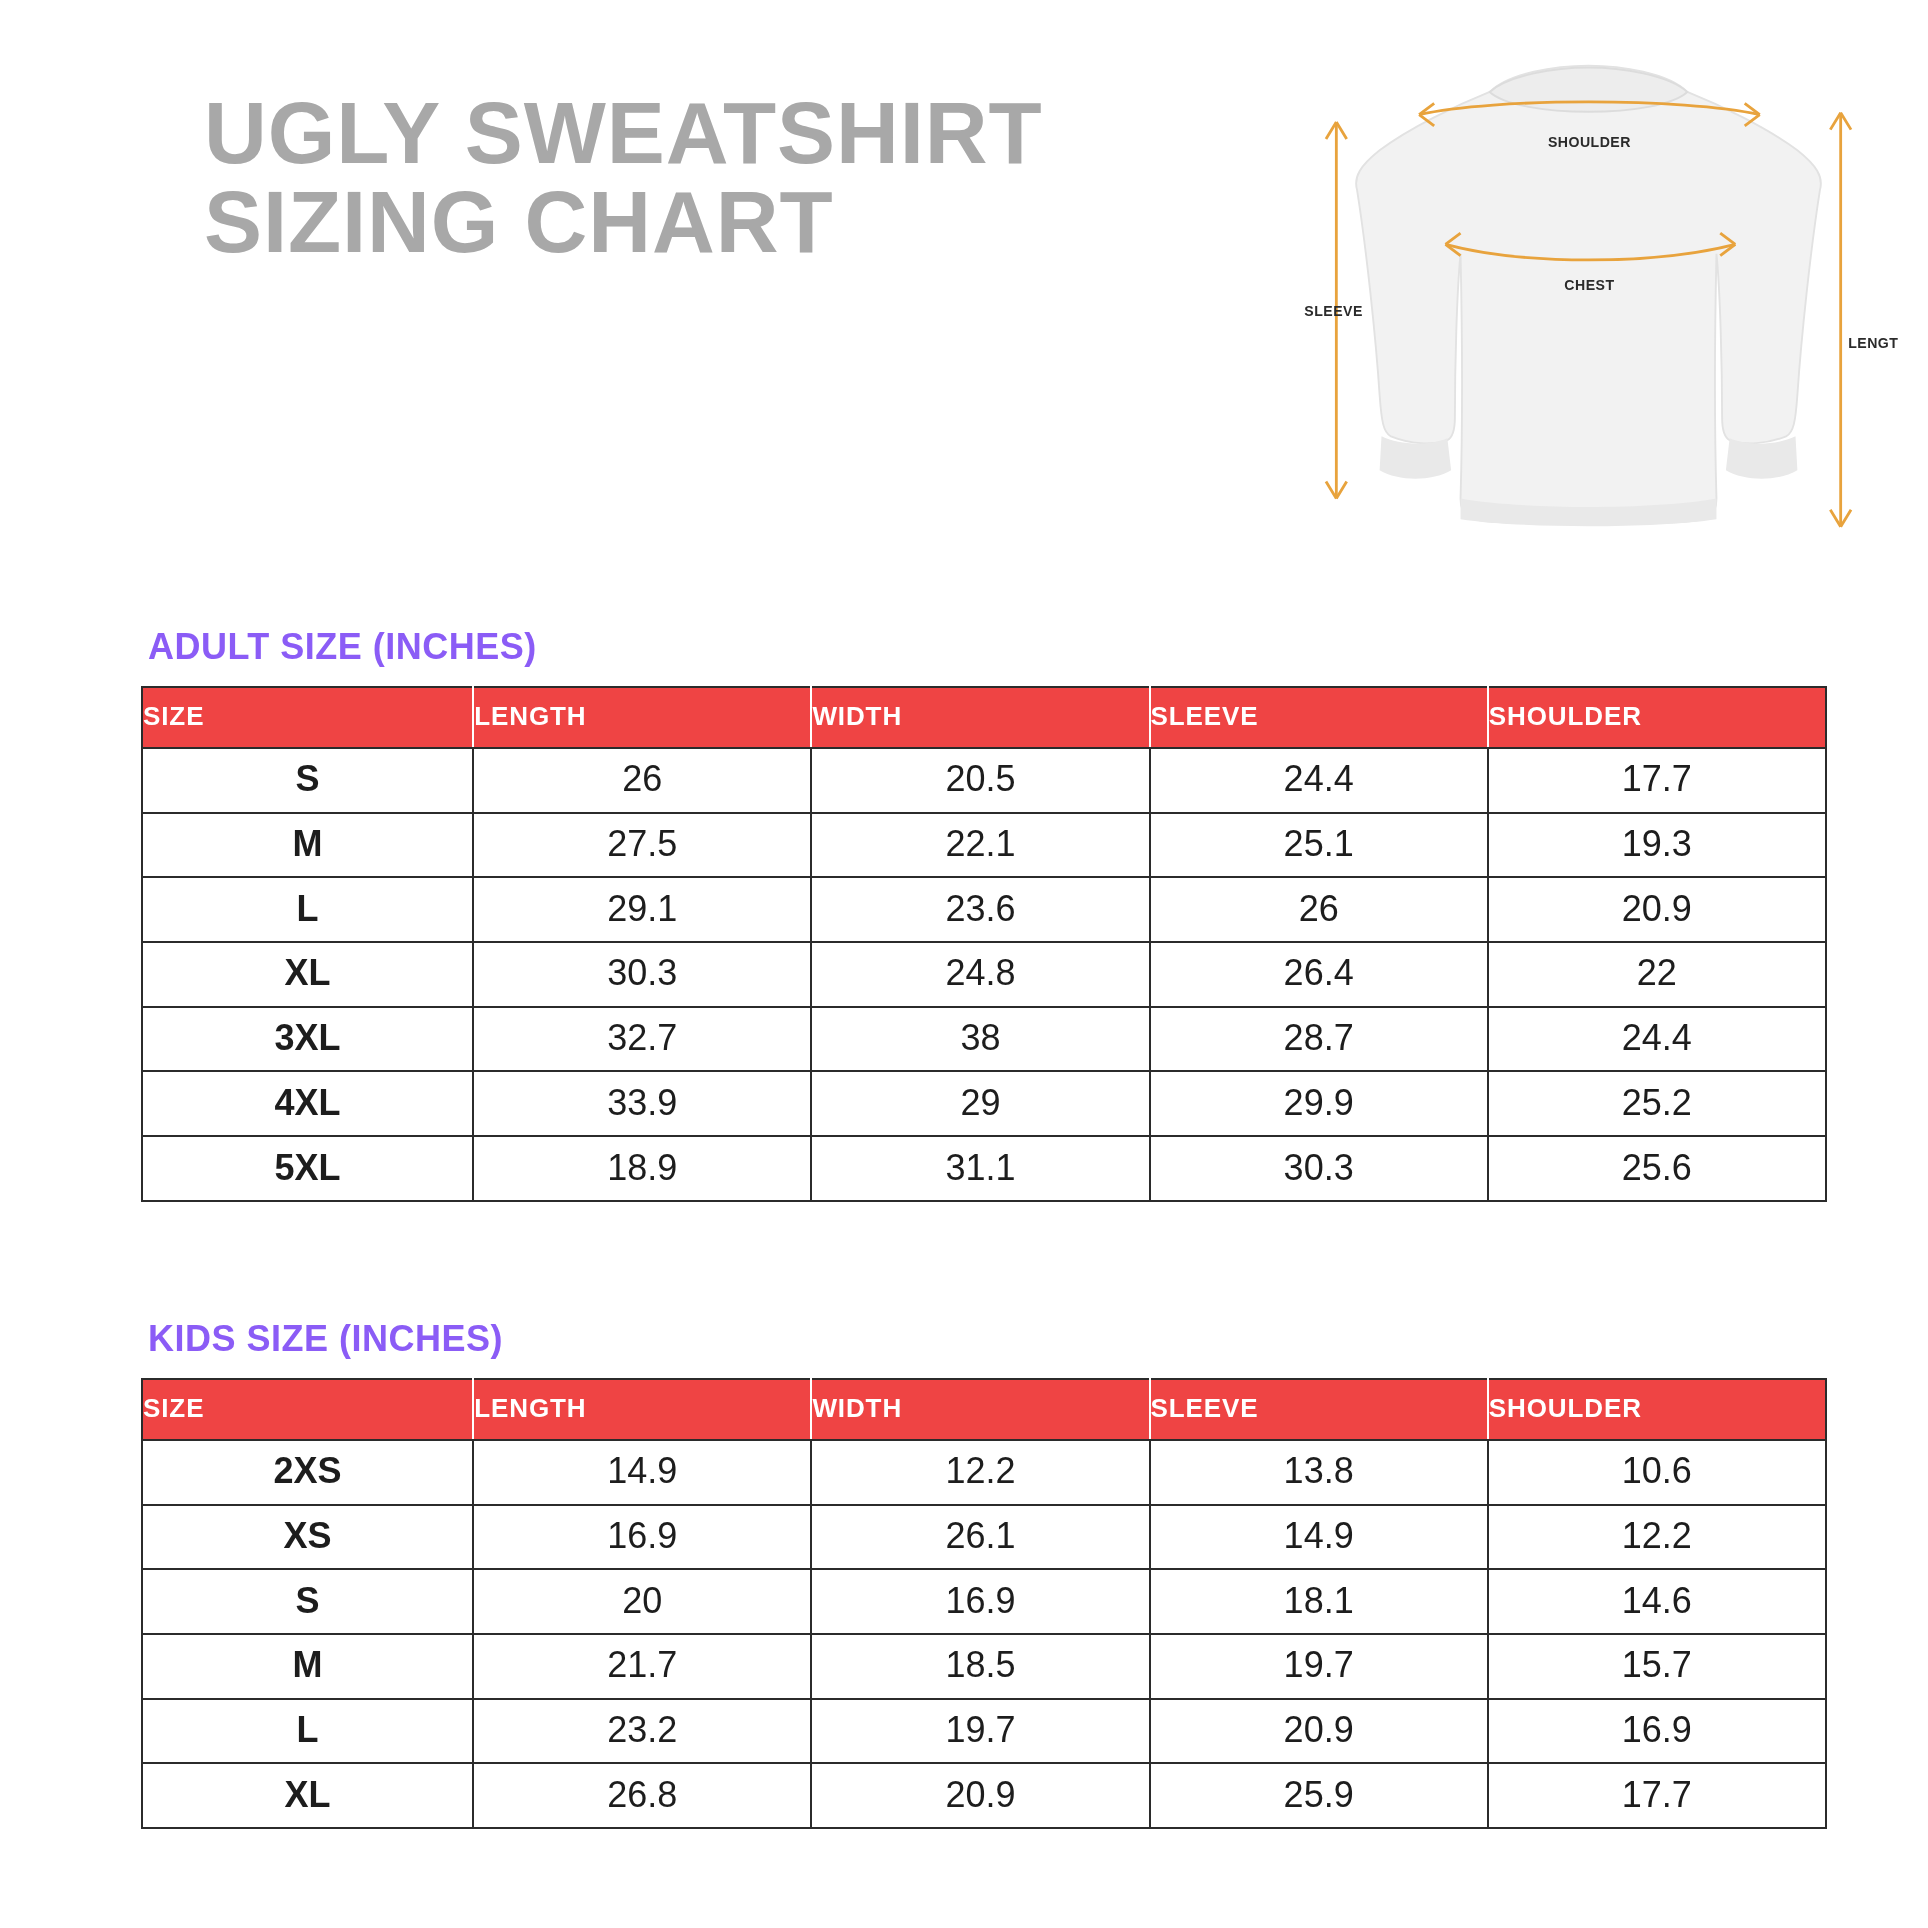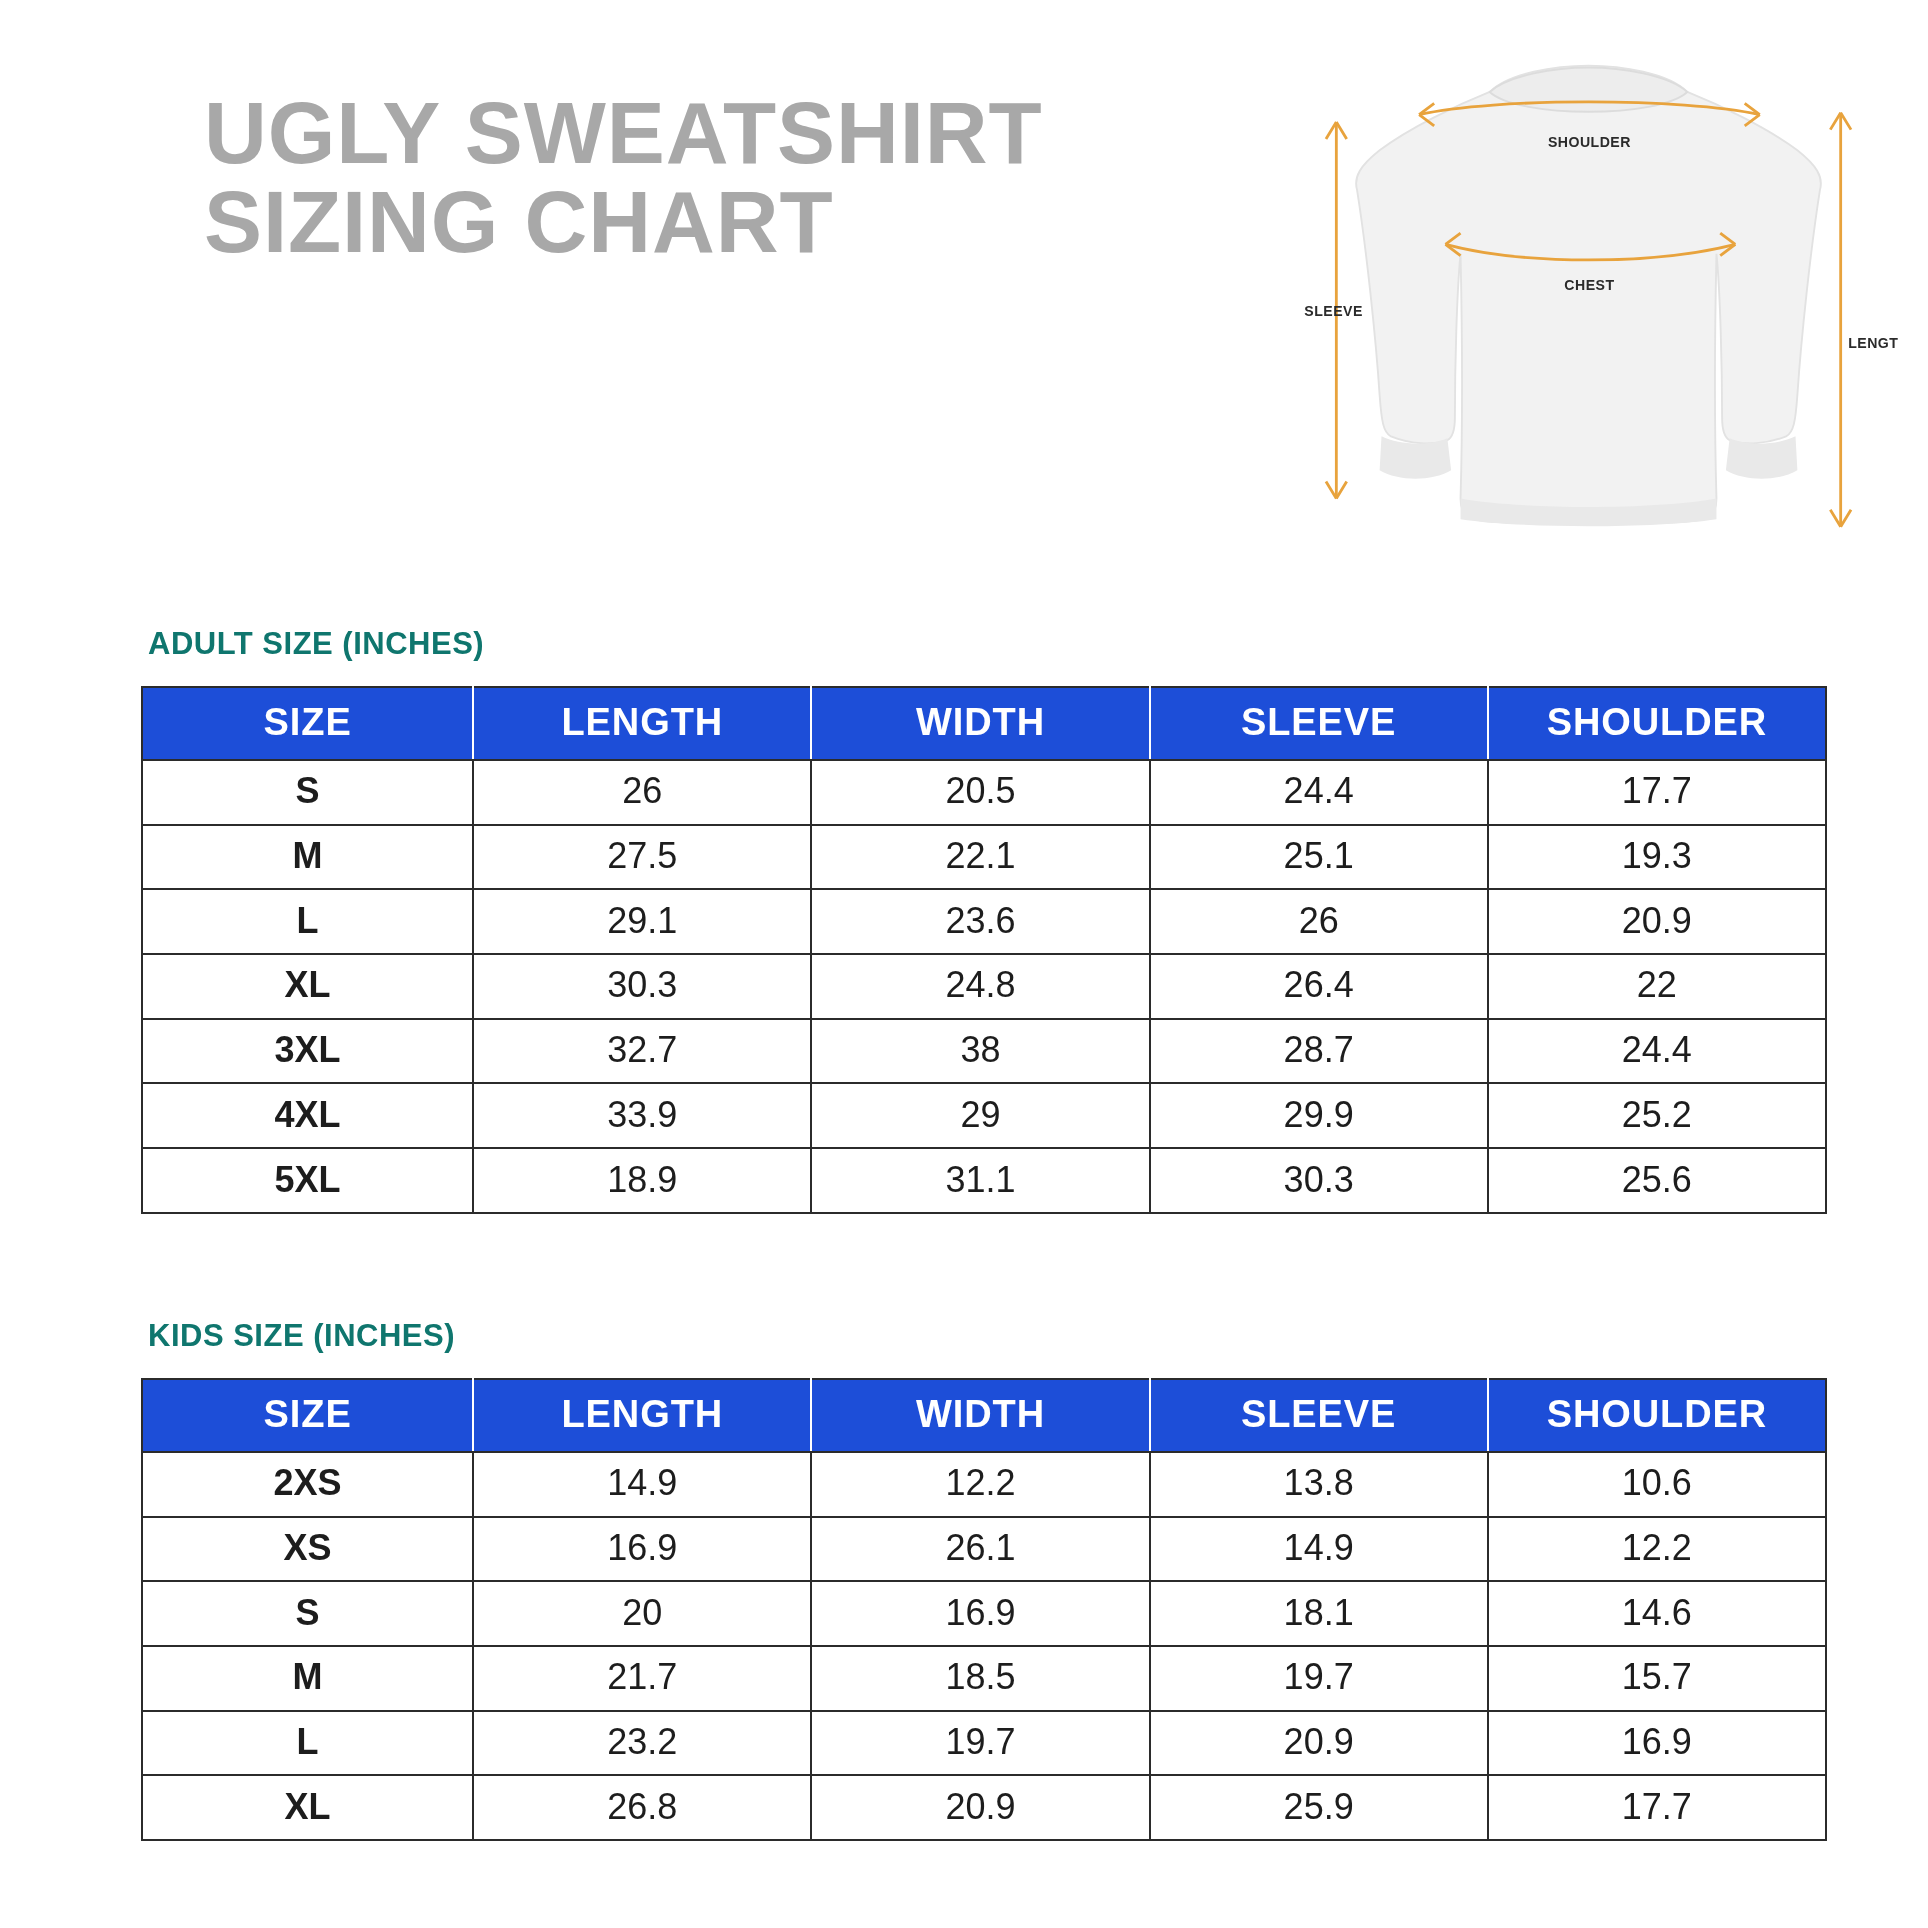--- a/index.html
+++ b/index.html
@@ -52,50 +52,50 @@
     left: 1262px;
     top: 56px;
     width: 621px;
     height: 565px;
   }
   .garment svg { display: block; }
 
   
   .sec-title {
     position: absolute;
-    font-size: 31px;
+    font-size: 36px;
     font-weight: bold;
     letter-spacing: 0.5px;
-    color: #0f766e;
+    color: #8b5cf6;
     text-transform: uppercase;
   }
   #adult-title { left: 132px; top: 626px; }
   #kids-title  { left: 132px; top: 1318px; }
 
   
   table {
     position: absolute;
     border-collapse: collapse;
     table-layout: fixed;
     background: #fff;
   }
   #adult-table { left: 125px; top: 686px; width: 1686px; }
   #kids-table  { left: 125px; top: 1378px; width: 1686px; }
 
   col.c-size { width: 331px; }
   col.c-val  { width: 338px; }
 
   thead th {
-    background: #1d4ed8;
+    background: #ef4444;
     color: #ffffff;
-    font-size: 38px;
+    font-size: 26px;
     font-weight: bold;
     letter-spacing: 0.9px;
     padding: 13px 0 15px;
-    text-align: center;
+    text-align: left;
     border-right: 2.8px solid #ffffff;
     border-bottom: 2.8px solid #2b2b2b;
     text-transform: uppercase;
   }
   thead th:last-child { border-right: none; }
 
   tbody td {
     font-size: 36px;
     color: #1d1d1d;
     text-align: center;

